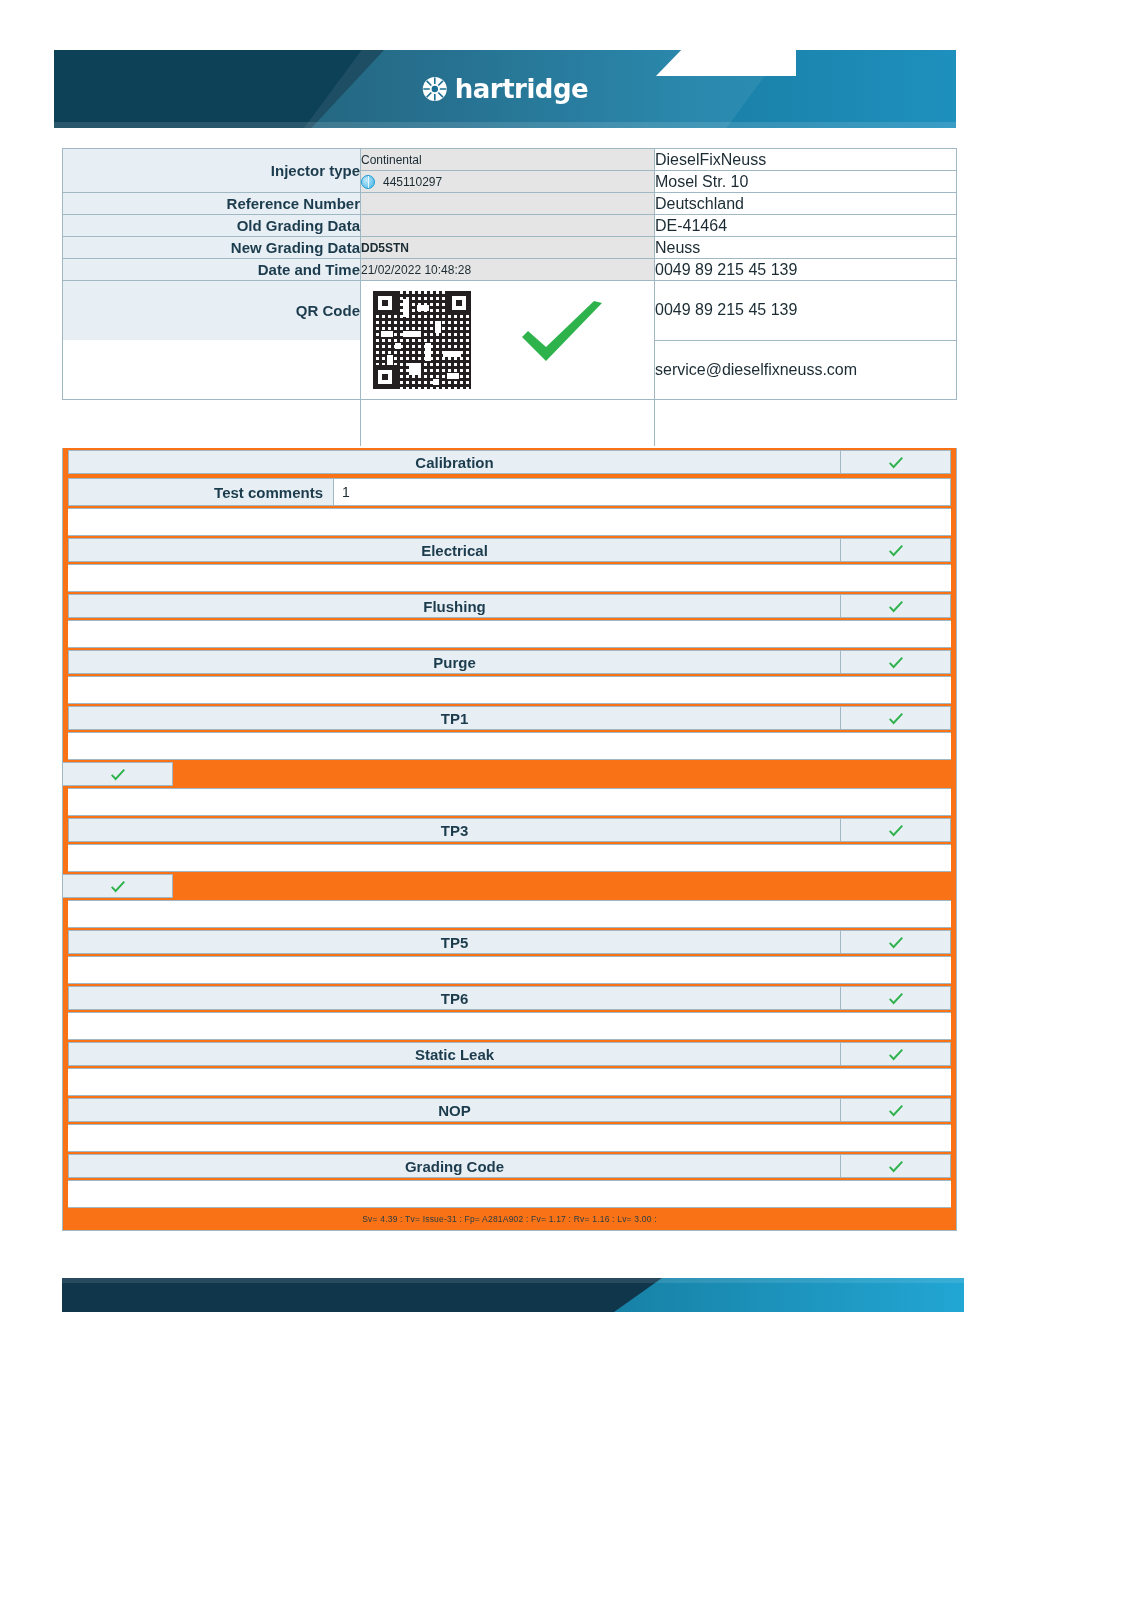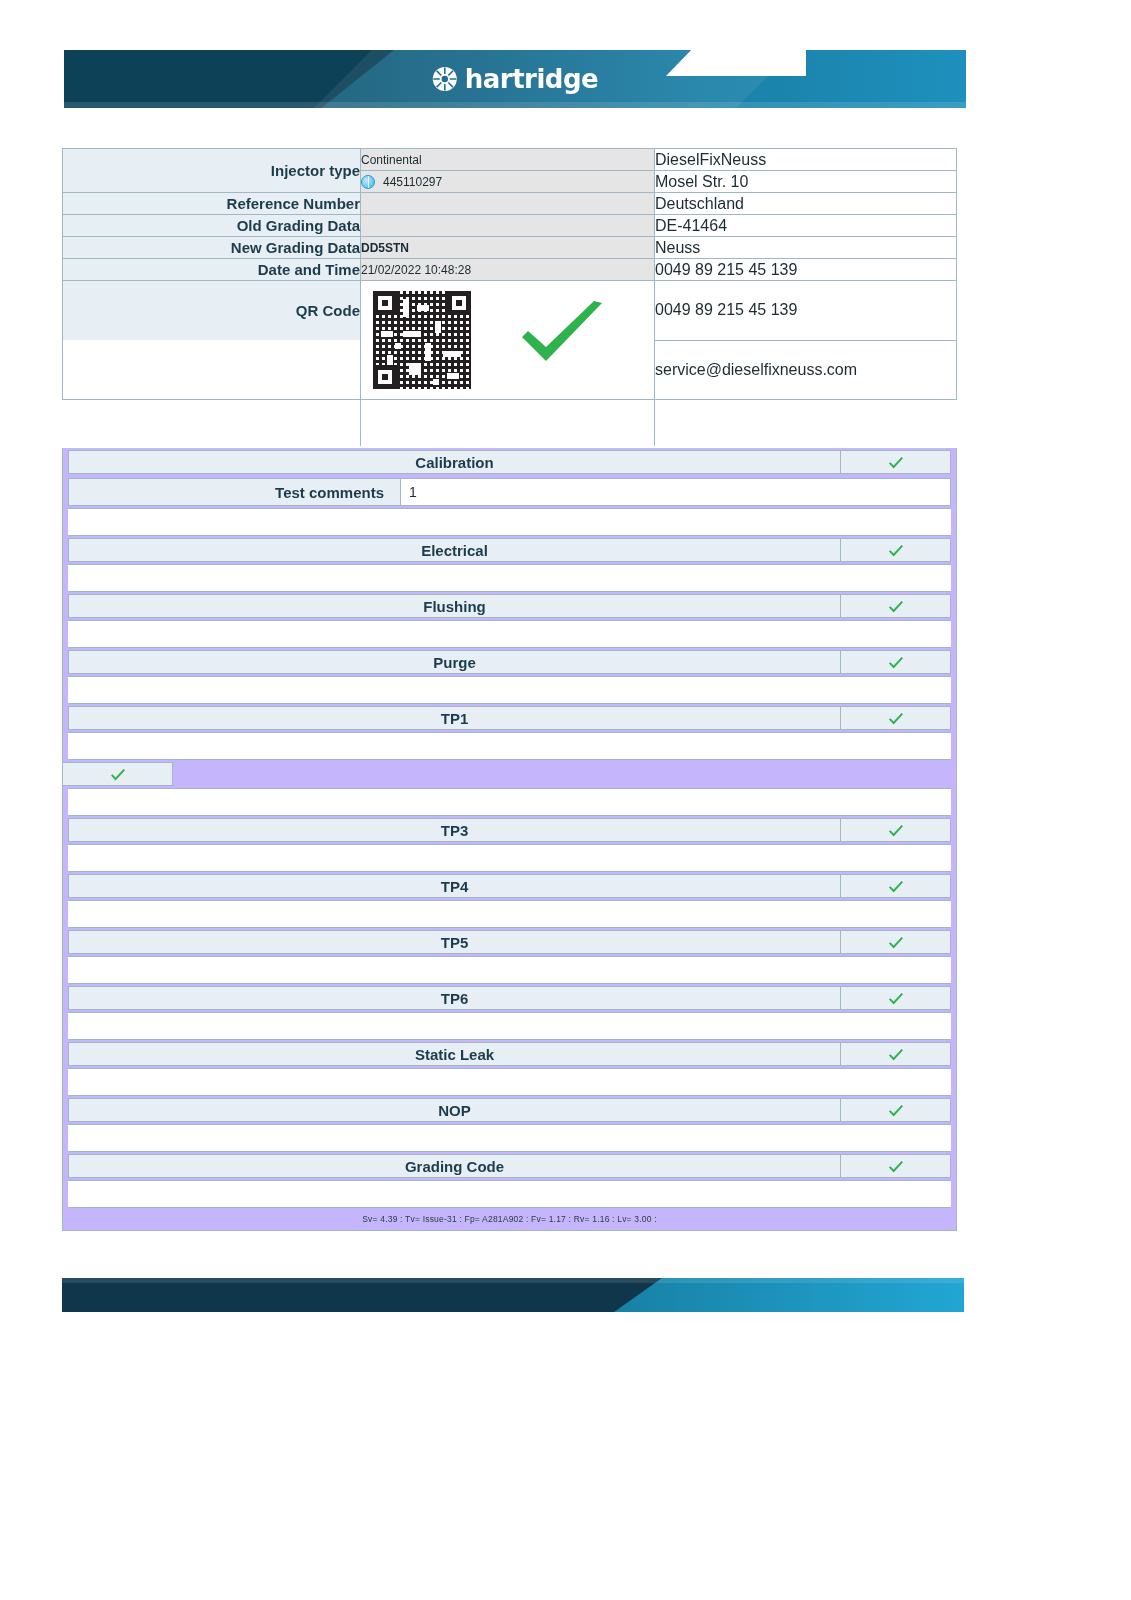--- a/index.html
+++ b/index.html
@@ -19,24 +19,24 @@
     position: absolute;
     left: 0; top: 0;
     width: 1131px;
     height: 1600px;
     background: #ffffff;
   }
 
   
   .header-band {
     position: absolute;
-    left: 64px;
+    left: 54px;
     top: 50px;
     width: 902px;
-    height: 58px;
+    height: 78px;
     background: linear-gradient(90deg, #0d4a63 0%, #13566f 20%, #17688a 45%, #1a7fa6 70%, #1e90bd 100%);
     overflow: hidden;
   }
   .header-band:before {
     content: "";
     position: absolute;
     left: 0; top: 0;
     width: 250px;
     height: 100%;
     background: linear-gradient(90deg, #0b3f57 0%, #10516b 100%);
@@ -246,21 +246,21 @@
   }
 
   
   .results {
     position: absolute;
     left: 62px;
     top: 448px;
     width: 895px;
     border: 1px solid #9fb8c4;
     border-top: none;
-    background: #c4b5fd;
+    background: #f97316;
     box-sizing: border-box;
   }
   .res-row {
     display: flex;
     height: 28px;
     align-items: stretch;
   }
   .res-title {
     flex: 1;
     background: #e7eff4;
@@ -293,27 +293,27 @@
     background: #ffffff;
     box-sizing: border-box;
   }
   .comment-row {
     display: flex;
     height: 28px;
     margin: 2px 5px;
     box-sizing: border-box;
   }
   .comment-lbl {
-    width: 333px;
+    width: 266px;
     background: #e7eff4;
     border: 1px solid #9fb8c4;
     display: flex;
     align-items: center;
     justify-content: flex-end;
-    padding-right: 16px;
+    padding-right: 10px;
     font-weight: bold;
     font-size: 15px;
     color: #1c3c4e;
     box-sizing: border-box;
   }
   .comment-val {
     flex: 1;
     background: #ffffff;
     border: 1px solid #9fb8c4;
     border-left: none;
@@ -529,21 +529,20 @@
         <span class="check-small">
           <svg width="16" height="13" viewBox="0 0 16 13" aria-hidden="true">
               <path d="M1 6.5 L5.6 11.5 L15 1.2 L13.6 0 L5.6 8.4 L2.3 5.2 Z" fill="#2eb24c"></path>
             </svg>
         </span>
       </div>
     </div>
     <div class="spacer-row"></div>
 
     <div class="res-row">
-      <div class="res-title">TP4</div>
       <div class="res-status">
         <span class="check-small">
           <svg width="16" height="13" viewBox="0 0 16 13" aria-hidden="true">
               <path d="M1 6.5 L5.6 11.5 L15 1.2 L13.6 0 L5.6 8.4 L2.3 5.2 Z" fill="#2eb24c"></path>
             </svg>
         </span>
       </div>
     </div>
     <div class="spacer-row"></div>
 

